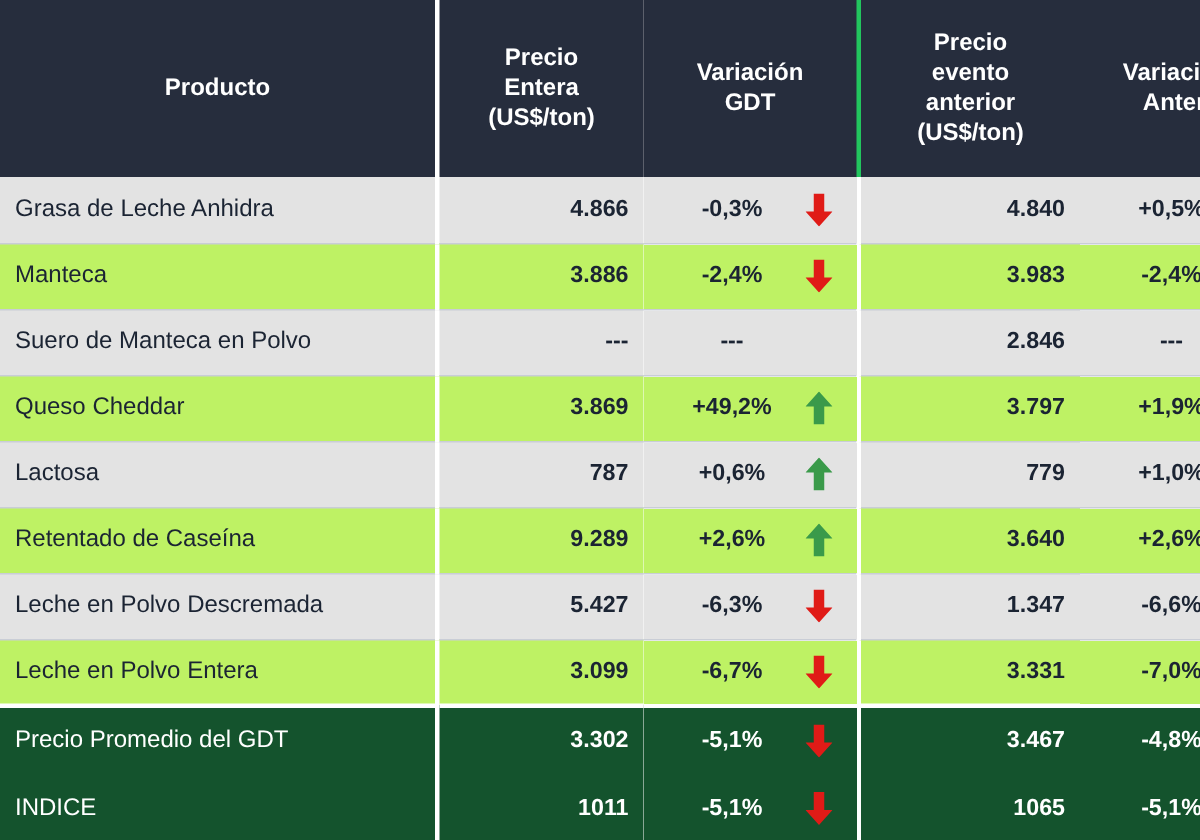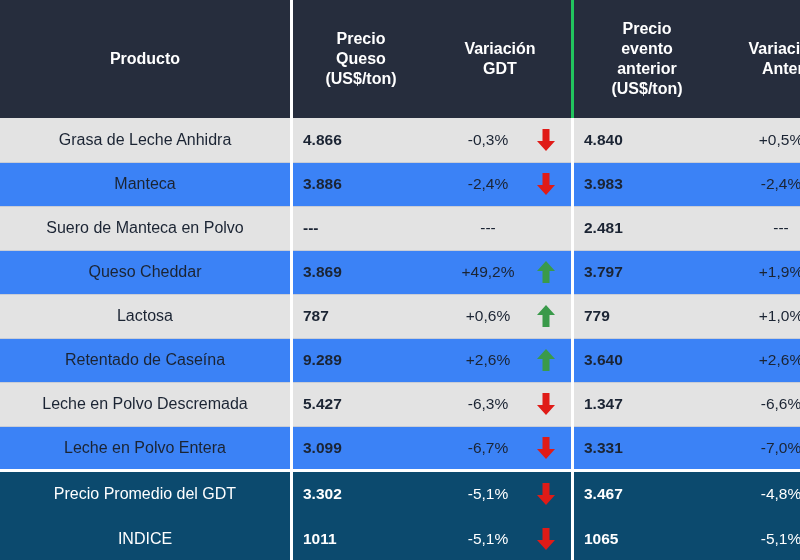--- a/index.html
+++ b/index.html
@@ -53,79 +53,79 @@
     height: 44px;
     font-size: 15.5px;
     vertical-align: middle;
     padding: 0 10px;
     box-sizing: border-box;
     border-bottom: 1px solid #c9cdd6;
   }
   tbody tr:last-child td { border-bottom: none; }
 
   td.product {
-    text-align: center;
+    text-align: left;
     font-size: 16px;
     color: #1b2433;
     border-right: 3px solid #ffffff;
   }
   td.num {
-    text-align: left;
+    text-align: right;
     font-weight: bold;
     color: #1b2433;
   }
   td.var {
     text-align: center;
-    font-weight: normal;
+    font-weight: bold;
     color: #1b2433;
     position: relative;
     padding-right: 34px;
   }
   td.var-gdt {
     border-right: 3px solid #ffffff;
   }
   .arrow {
     position: absolute;
     right: 16px;
     top: 50%;
     transform: translateY(-50%);
     width: 18px;
     height: 22px;
     display: inline-block;
   }
   .arrow svg { display: block; }
 
   
   tr.shade td { background: #e3e3e3; }
-  tr.plain td { background: #3b82f6; }
+  tr.plain td { background: #bef264; }
 
   
   tr.summary td {
-    background: #0c4a6e;
+    background: #14532d;
     color: #ffffff;
     border-bottom: none;
     height: 46px;
   }
   tr.summary td.product { color: #ffffff; }
   tr.summary td.num, tr.summary td.var { color: #ffffff; }
   tr.summary-first td { border-top: 3px solid #ffffff; }
 </style>
 </head>
 <body>
 
 <div class="table-wrap">
   <table class="gdt">
     <thead>
       <tr>
         <th class="col-prod">
           <div>Producto</div>
         </th>
         <th class="col-precio-actual">
           <div>Precio</div>
-          <div>Queso</div>
+          <div>Entera</div>
           <div>(US$/ton)</div>
         </th>
         <th class="col-var-gdt">
           <div>Variación</div>
           <div>GDT</div>
         </th>
         <th class="col-precio-ant">
           <div>Precio</div>
           <div>evento</div>
           <div>anterior</div>
@@ -157,21 +157,21 @@
                 <path d="M9 22 L18 12 L12.5 12 L12.5 0 L5.5 0 L5.5 12 L0 12 Z" fill="#e01b17"></path>
               </svg>
             </span></td>
           <td class="num">3.983</td>
           <td class="var"><span>-2,4%</span></td>
         </tr>
         <tr class="shade">
           <td class="product">Suero de Manteca en Polvo</td>
           <td class="num">---</td>
           <td class="var var-gdt"><span>---</span></td>
-          <td class="num">2.481</td>
+          <td class="num">2.846</td>
           <td class="var"><span>---</span></td>
         </tr>
         <tr class="plain">
           <td class="product">Queso Cheddar</td>
           <td class="num">3.869</td>
           <td class="var var-gdt"><span>+49,2%</span><span class="arrow">
               <svg width="18" height="22" viewBox="0 0 18 22">
                 <path d="M9 0 L18 10 L12.5 10 L12.5 22 L5.5 22 L5.5 10 L0 10 Z" fill="#3a9a4a"></path>
               </svg>
             </span></td>

